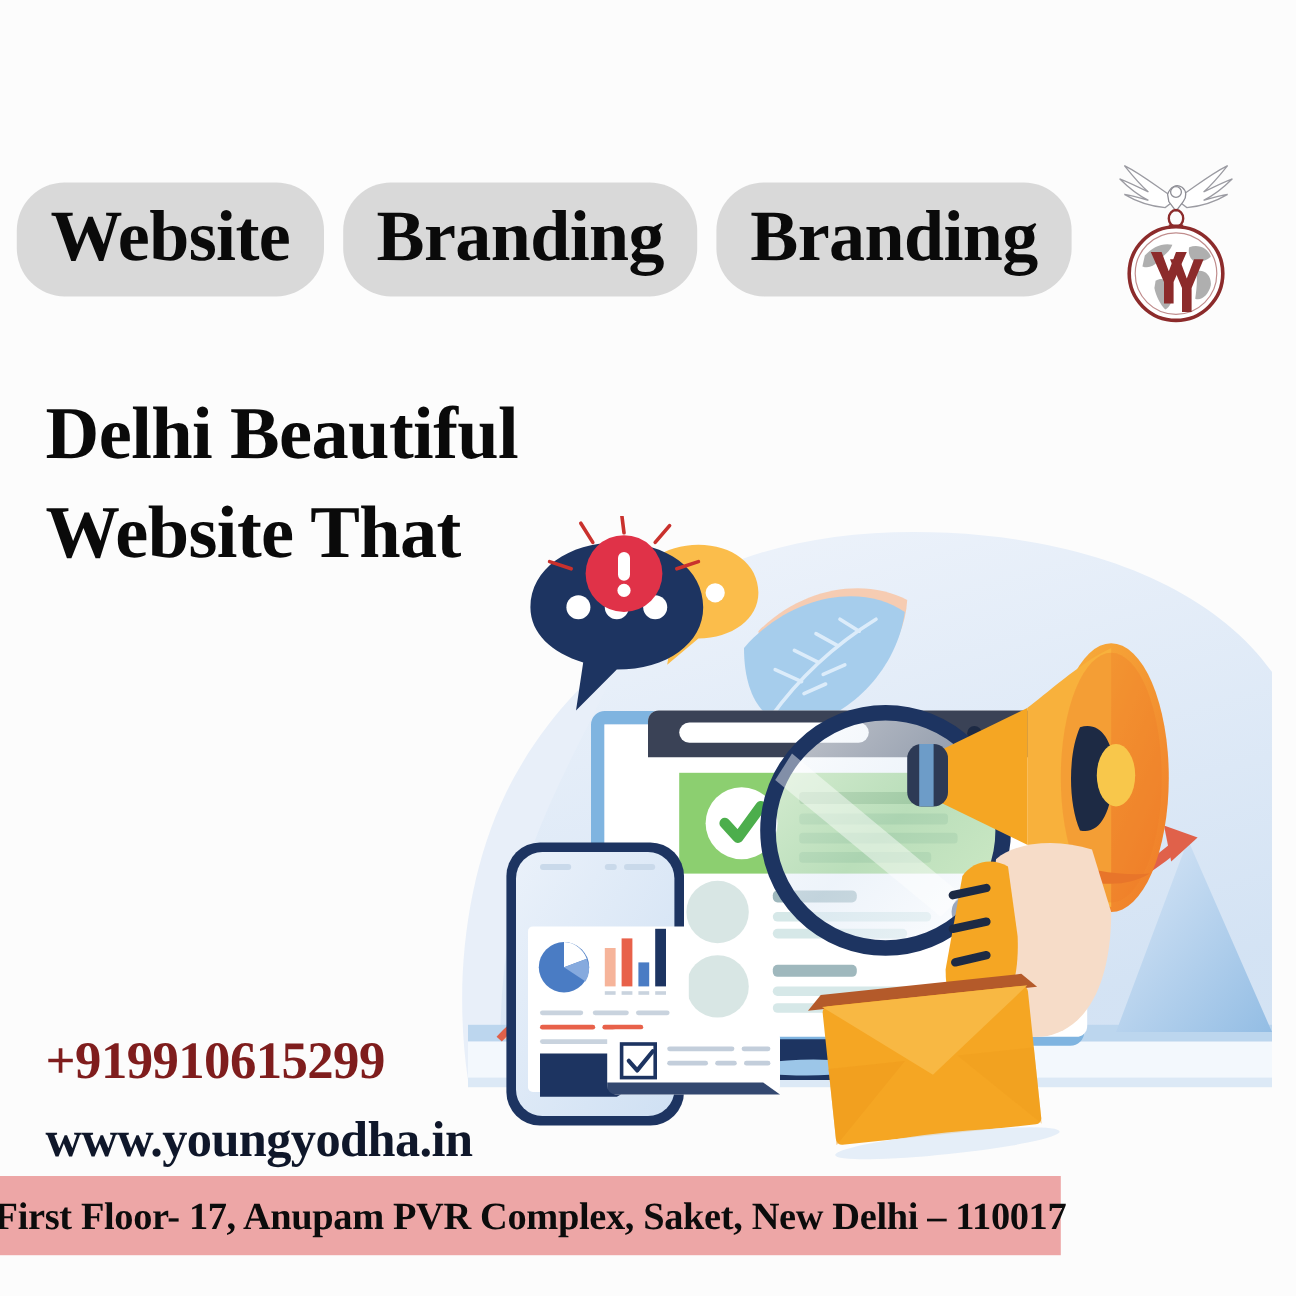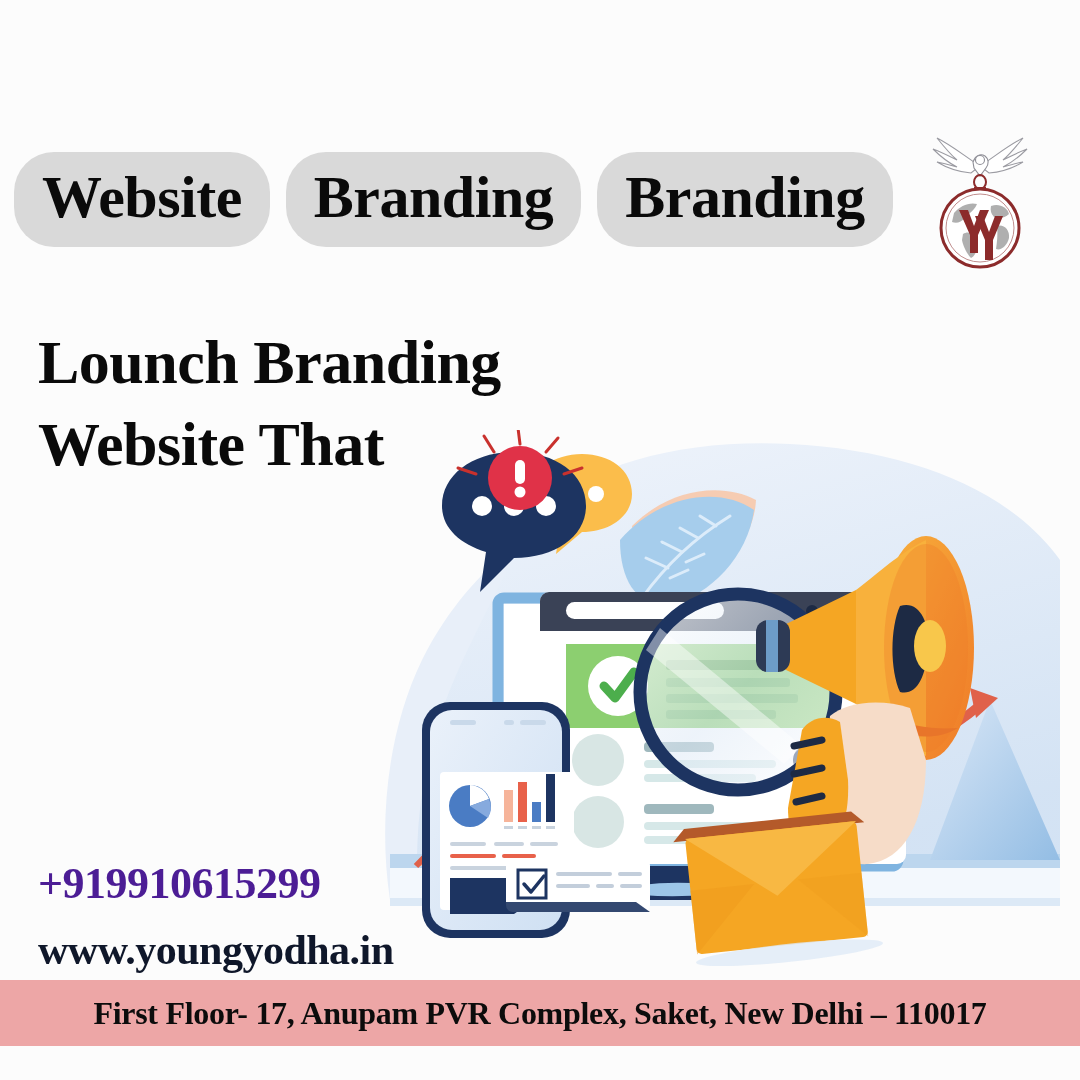--- a/index.html
+++ b/index.html
@@ -66,39 +66,39 @@
   
   #contact {
     position: absolute;
     left: 38px;
     top: 856px;
     z-index: 40;
   }
   #contact .phone {
     font-size: 44px;
     font-weight: bold;
-    color: #4c1d95;
+    color: #7f1d1d;
     line-height: 1.25;
     letter-spacing: -0.5px;
   }
   #contact .site {
     font-size: 42px;
     font-weight: bold;
     color: #0f172a;
     line-height: 1.3;
     margin-top: 12px;
     letter-spacing: -0.5px;
   }
 
   
   #footer-bar {
     position: absolute;
     left: 0;
     top: 980px;
-    width: 1080px;
+    width: 884px;
     height: 66px;
     background: #eda6a6;
     display: flex;
     align-items: center;
     justify-content: center;
   }
   #footer-bar .addr {
     font-size: 32px;
     font-weight: bold;
     color: #0c0c0c;
@@ -157,21 +157,21 @@
       </g>
 
       <g fill="#8c2b2b">
         <path d="M54 92 h9 l6 16 l6 -16 h9 l-11 25 v18 h-8 v-18 Z"></path>
         <path d="M70 98 h8 l6 16 l6 -16 h8 l-10 24 v20 h-8 v-20 Z"></path>
       </g>
     </svg>
   </div>
 
   <div id="headline">
-    <span class="hl-line">Lounch Branding</span>
+    <span class="hl-line">Delhi Beautiful</span>
     <span class="hl-line">Website That</span>
   </div>
 
   <div id="illustration">
     <svg viewBox="0 0 710 550" width="710" height="550">
       <defs>
         <linearGradient id="gBack" x1="0" y1="0" x2="0.4" y2="1">
           <stop offset="0" stop-color="#eef3fb"></stop>
           <stop offset="1" stop-color="#cfe0f3"></stop>
         </linearGradient>

